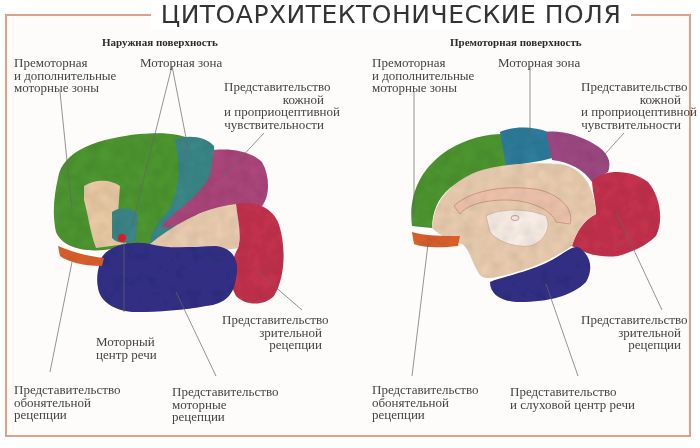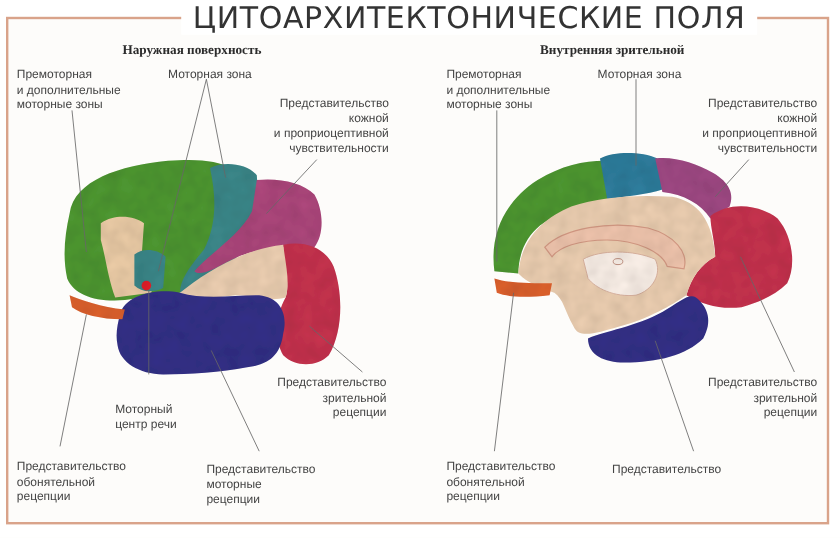--- a/index.html
+++ b/index.html
@@ -20,22 +20,22 @@
     font-family: "DejaVu Sans", "Liberation Sans", sans-serif;
     font-size: 25px; letter-spacing: 0.5px; font-weight: normal;
     color: #333; line-height: 30px; margin-left: 41px;
   }
   .title span { background: #ffffff; padding: 0 10px; }
   .subtitle {
     position: absolute; font-weight: bold; font-size: 11px; color: #2b2b2b;
     font-family: "Liberation Serif", "DejaVu Serif", serif;
   }
   .lbl {
-    position: absolute; font-size: 10px; line-height: 12.5px; color: #444;
-    font-family: Liberation Sans, sans-serif; white-space: nowrap;
+    position: absolute; font-size: 13px; line-height: 12.5px; color: #444;
+    font-family: Liberation Serif, serif; white-space: nowrap;
   }
   .lbl div { display: block; }
   .right { text-align: right; }
   .center { text-align: left; }
   svg.art { position: absolute; left: 0; top: 0; }
 </style>
 </head>
 <body>
 
 <div class="frame"></div>
@@ -144,21 +144,21 @@
   <div>Представительство</div>
   <div>обонятельной</div>
   <div>рецепции</div>
 </div>
 <div class="lbl center" style="left:172px; top:386px; width:100px;">
   <div>Представительство</div>
   <div>моторные</div>
   <div>рецепции</div>
 </div>
 
-<div class="subtitle" style="left:450px; top:36px;">Внутренняя зрительной</div>
+<div class="subtitle" style="left:450px; top:36px;">Премоторная поверхность</div>
 
 <div class="lbl" style="left:372px; top:57px;">
   <div>Премоторная</div>
   <div>и дополнительные</div>
   <div>моторные зоны</div>
 </div>
 <div class="lbl" style="left:498px; top:57px;">
   <div>Моторная зона</div>
 </div>
 <div class="lbl right" style="left:581px; top:81px; width:100px;">
@@ -172,13 +172,14 @@
   <div>зрительной</div>
   <div>рецепции</div>
 </div>
 <div class="lbl" style="left:372px; top:384px;">
   <div>Представительство</div>
   <div>обонятельной</div>
   <div>рецепции</div>
 </div>
 <div class="lbl center" style="left:510px; top:386px; width:150px;">
   <div>Представительство</div>
+  <div>и слуховой центр речи</div>
 </div>
 
 </body></html>

